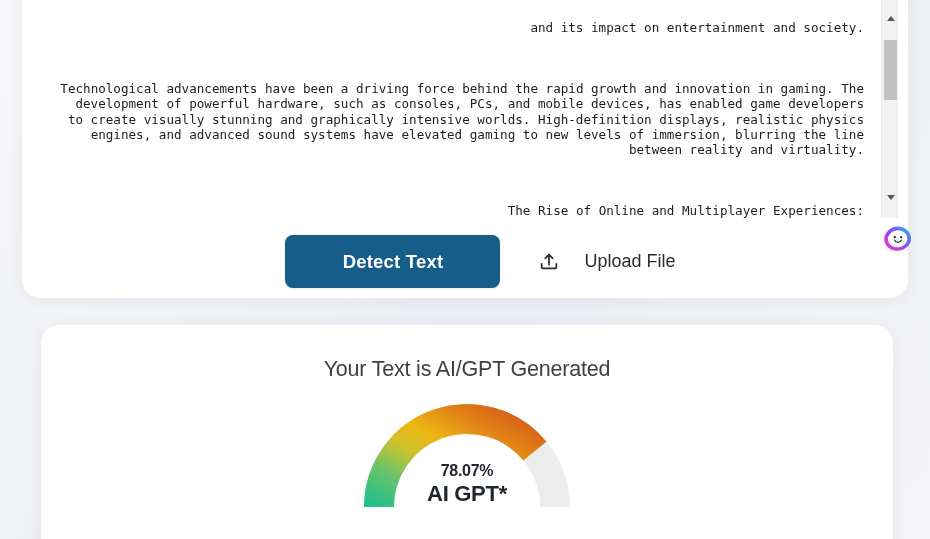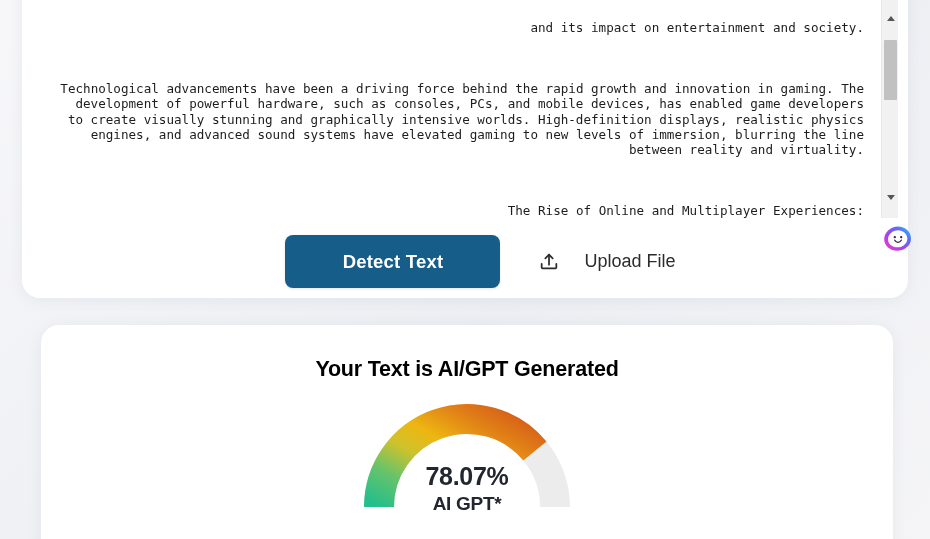--- a/index.html
+++ b/index.html
@@ -156,22 +156,22 @@
   }
 
   .result-title {
     position: absolute;
     left: 0;
     top: 32px;
     width: 852px;
     text-align: center;
     font-family: "Liberation Sans", sans-serif;
     font-size: 21.5px;
-    font-weight: bold;
-    color: #000000;
+    font-weight: normal;
+    color: #404040;
     letter-spacing: -0.2px;
   }
 
   
   .gauge {
     position: absolute;
     left: 50%;
     transform: translateX(-50%);
     top: 78px;
     width: 216px;
@@ -183,22 +183,22 @@
     position: absolute;
     left: 0;
     top: 58px;
     width: 216px;
     text-align: center;
     font-family: "Liberation Sans", sans-serif;
     color: #22262e;
     font-weight: bold;
     line-height: 1.22;
   }
-  .gauge-pct { font-size: 25px; letter-spacing: -0.3px; }
-  .gauge-lbl { font-size: 19px; letter-spacing: -0.3px; }
+  .gauge-pct { font-size: 16px; letter-spacing: -0.3px; }
+  .gauge-lbl { font-size: 22px; letter-spacing: -0.3px; }
 
   
   .chat-widget {
     position: absolute;
     left: 880px;
     top: 222px;
     width: 36px;
     height: 36px;
     cursor: pointer;
   }

